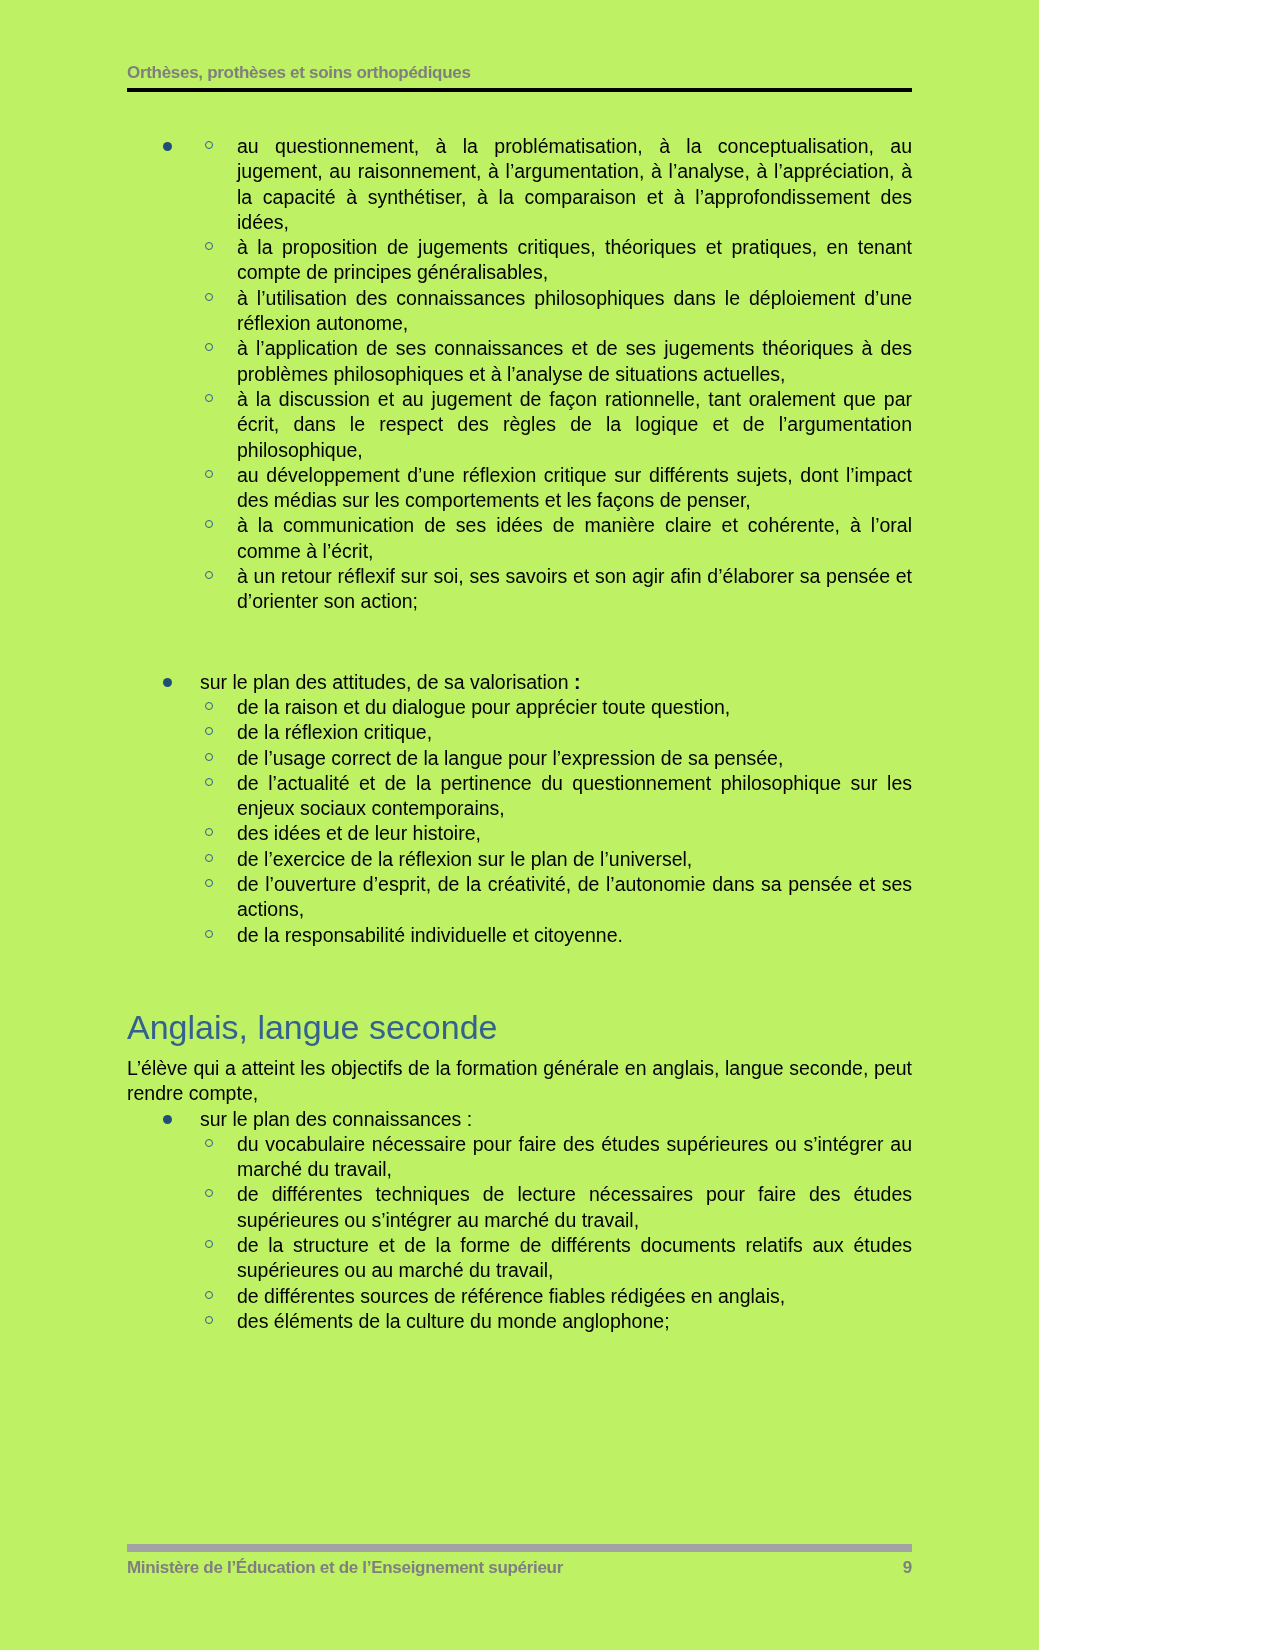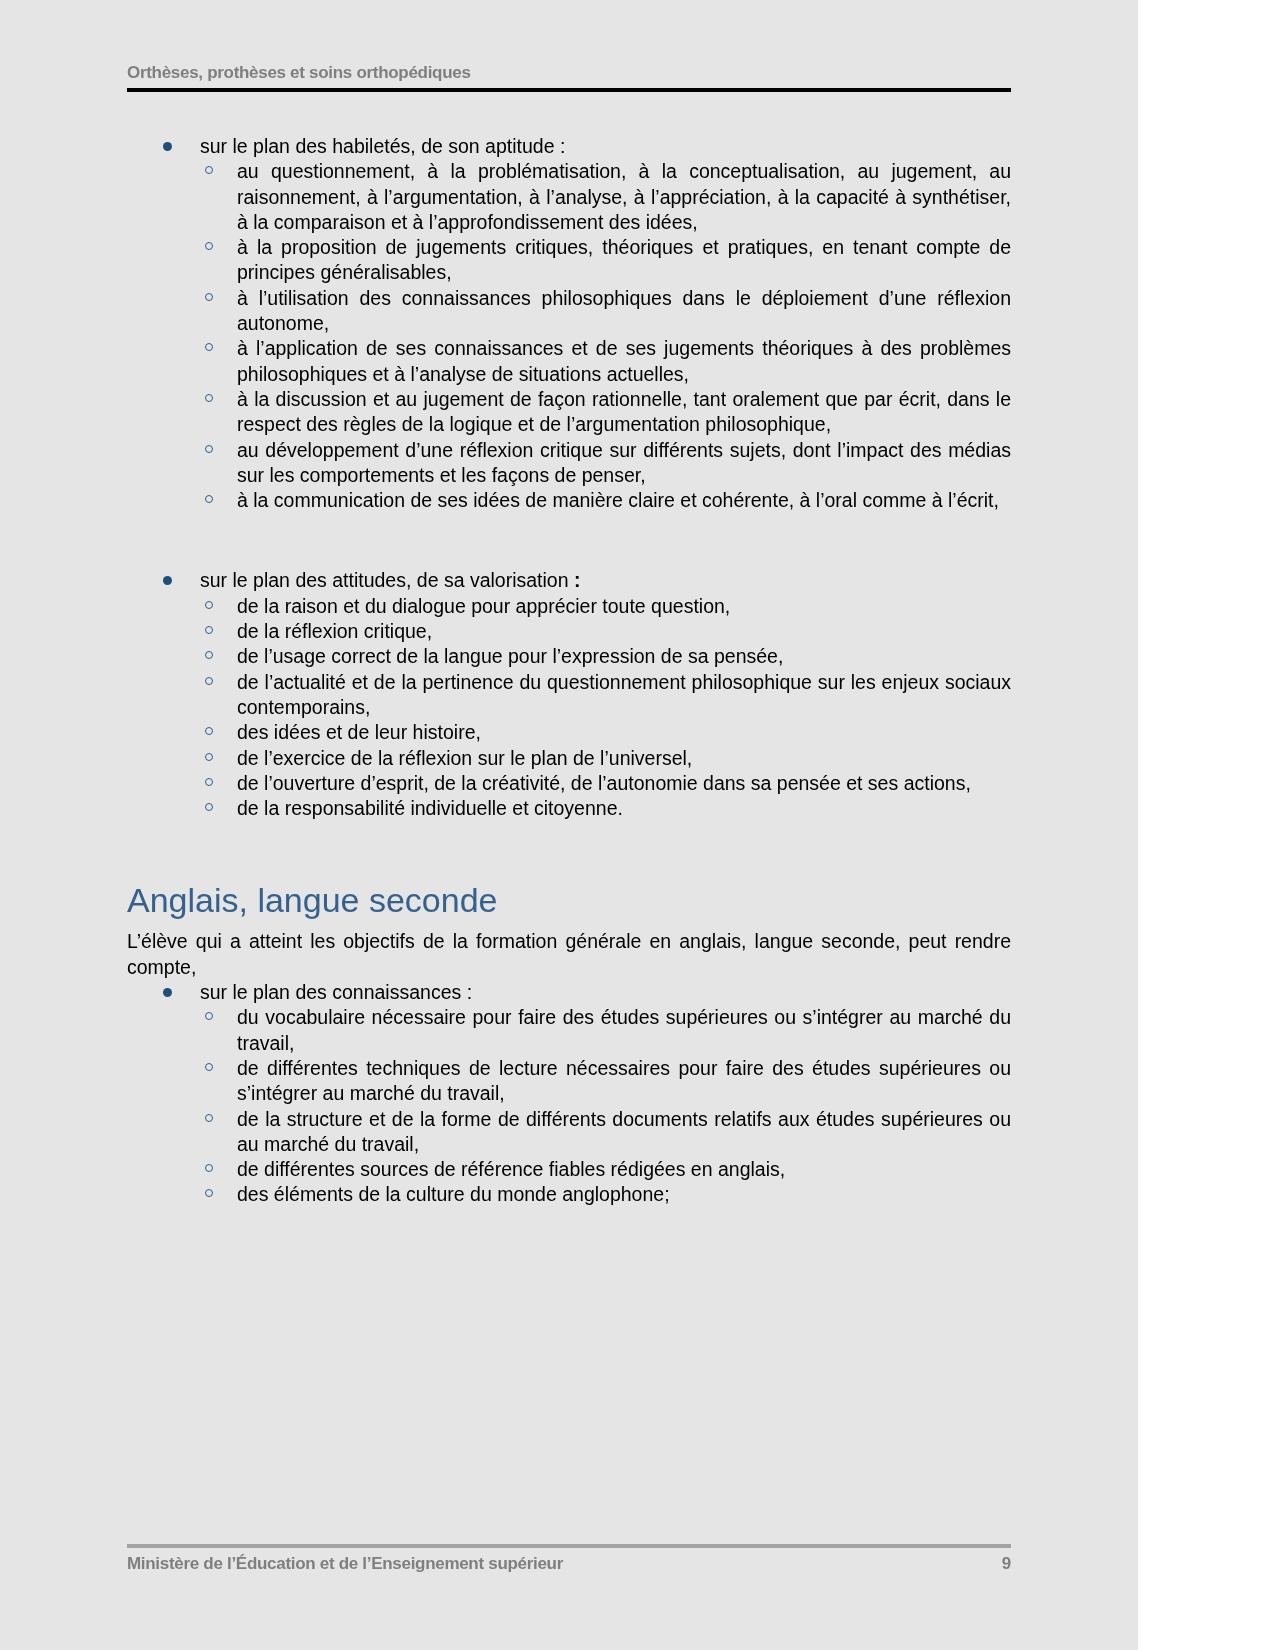--- a/index.html
+++ b/index.html
@@ -4,22 +4,22 @@
 <style>
   * { margin: 0; padding: 0; box-sizing: border-box; }
   html, body { background: #ffffff; }
   body {
     width: 1275px; height: 1650px;
     font-family: "Liberation Sans", sans-serif;
     color: #000000;
   }
   .page {
     position: relative;
-    width: 1138px; height: 1650px;
-    background: #e5e5e5;
+    width: 1039px; height: 1650px;
+    background: #bef264;
     overflow: hidden;
   }
   
   .doc-header {
     position: absolute; top: 0; left: 127px; right: 127px;
     padding-top: 63px;
   }
   .doc-header-title {
     font-size: 17px; font-weight: bold; color: #7f7f7f;
     letter-spacing: -0.3px;
@@ -51,21 +51,21 @@
   }
   .section-heading {
     font-size: 34px; font-weight: 400; line-height: 34px;
     color: #35618e;
     margin-top: 62px; margin-bottom: 12px;
   }
   .paragraph { text-align: justify; }
   
   .doc-footer {
     position: absolute; left: 127px; right: 127px; top: 1544px;
-    border-top: 4px solid #a3a3a3;
+    border-top: 8px solid #a3a3a3;
     padding-top: 6px;
     display: flex; justify-content: space-between; align-items: baseline;
   }
   .doc-footer-label, .doc-footer-page {
     font-size: 17px; font-weight: bold; color: #7f7f7f;
     letter-spacing: -0.3px;
   }
 </style>
 </head>
 <body>
@@ -73,21 +73,20 @@
 <div class="page">
 
   <header class="doc-header">
     <div class="doc-header-title">Orthèses, prothèses et soins orthopédiques</div>
   </header>
 
   <main class="doc-body">
   <ul class="level1">
   <li class="li1">
     <span class="bullet1"></span>
-    <span class="li1-label"><span>sur le plan des habiletés, de son aptitude :</span><b></b></span>
     <ul class="level2">
   <li class="li2">
     <span class="bullet2"></span>
     <span>au questionnement, à la problématisation, à la conceptualisation, au jugement, au raisonnement, à l’argumentation, à l’analyse, à l’appréciation, à la capacité à synthétiser, à la comparaison et à l’approfondissement des idées,</span>
   </li>
 
   <li class="li2">
     <span class="bullet2"></span>
     <span>à la proposition de jugements critiques, théoriques et pratiques, en tenant compte de principes généralisables,</span>
   </li>
@@ -111,20 +110,24 @@
     <span class="bullet2"></span>
     <span>au développement d’une réflexion critique sur différents sujets, dont l’impact des médias sur les comportements et les façons de penser,</span>
   </li>
 
   <li class="li2">
     <span class="bullet2"></span>
     <span>à la communication de ses idées de manière claire et cohérente, à l’oral comme à l’écrit,</span>
   </li>
 
 
+  <li class="li2">
+    <span class="bullet2"></span>
+    <span>à un retour réflexif sur soi, ses savoirs et son agir afin d’élaborer sa pensée et d’orienter son action;</span>
+  </li>
 </ul>
   </li>
 
   <li class="li1">
     <span class="bullet1"></span>
     <span class="li1-label"><span>sur le plan des attitudes, de sa valorisation</span><b> :</b></span>
     <ul class="level2">
   <li class="li2">
     <span class="bullet2"></span>
     <span>de la raison et du dialogue pour apprécier toute question,</span>

